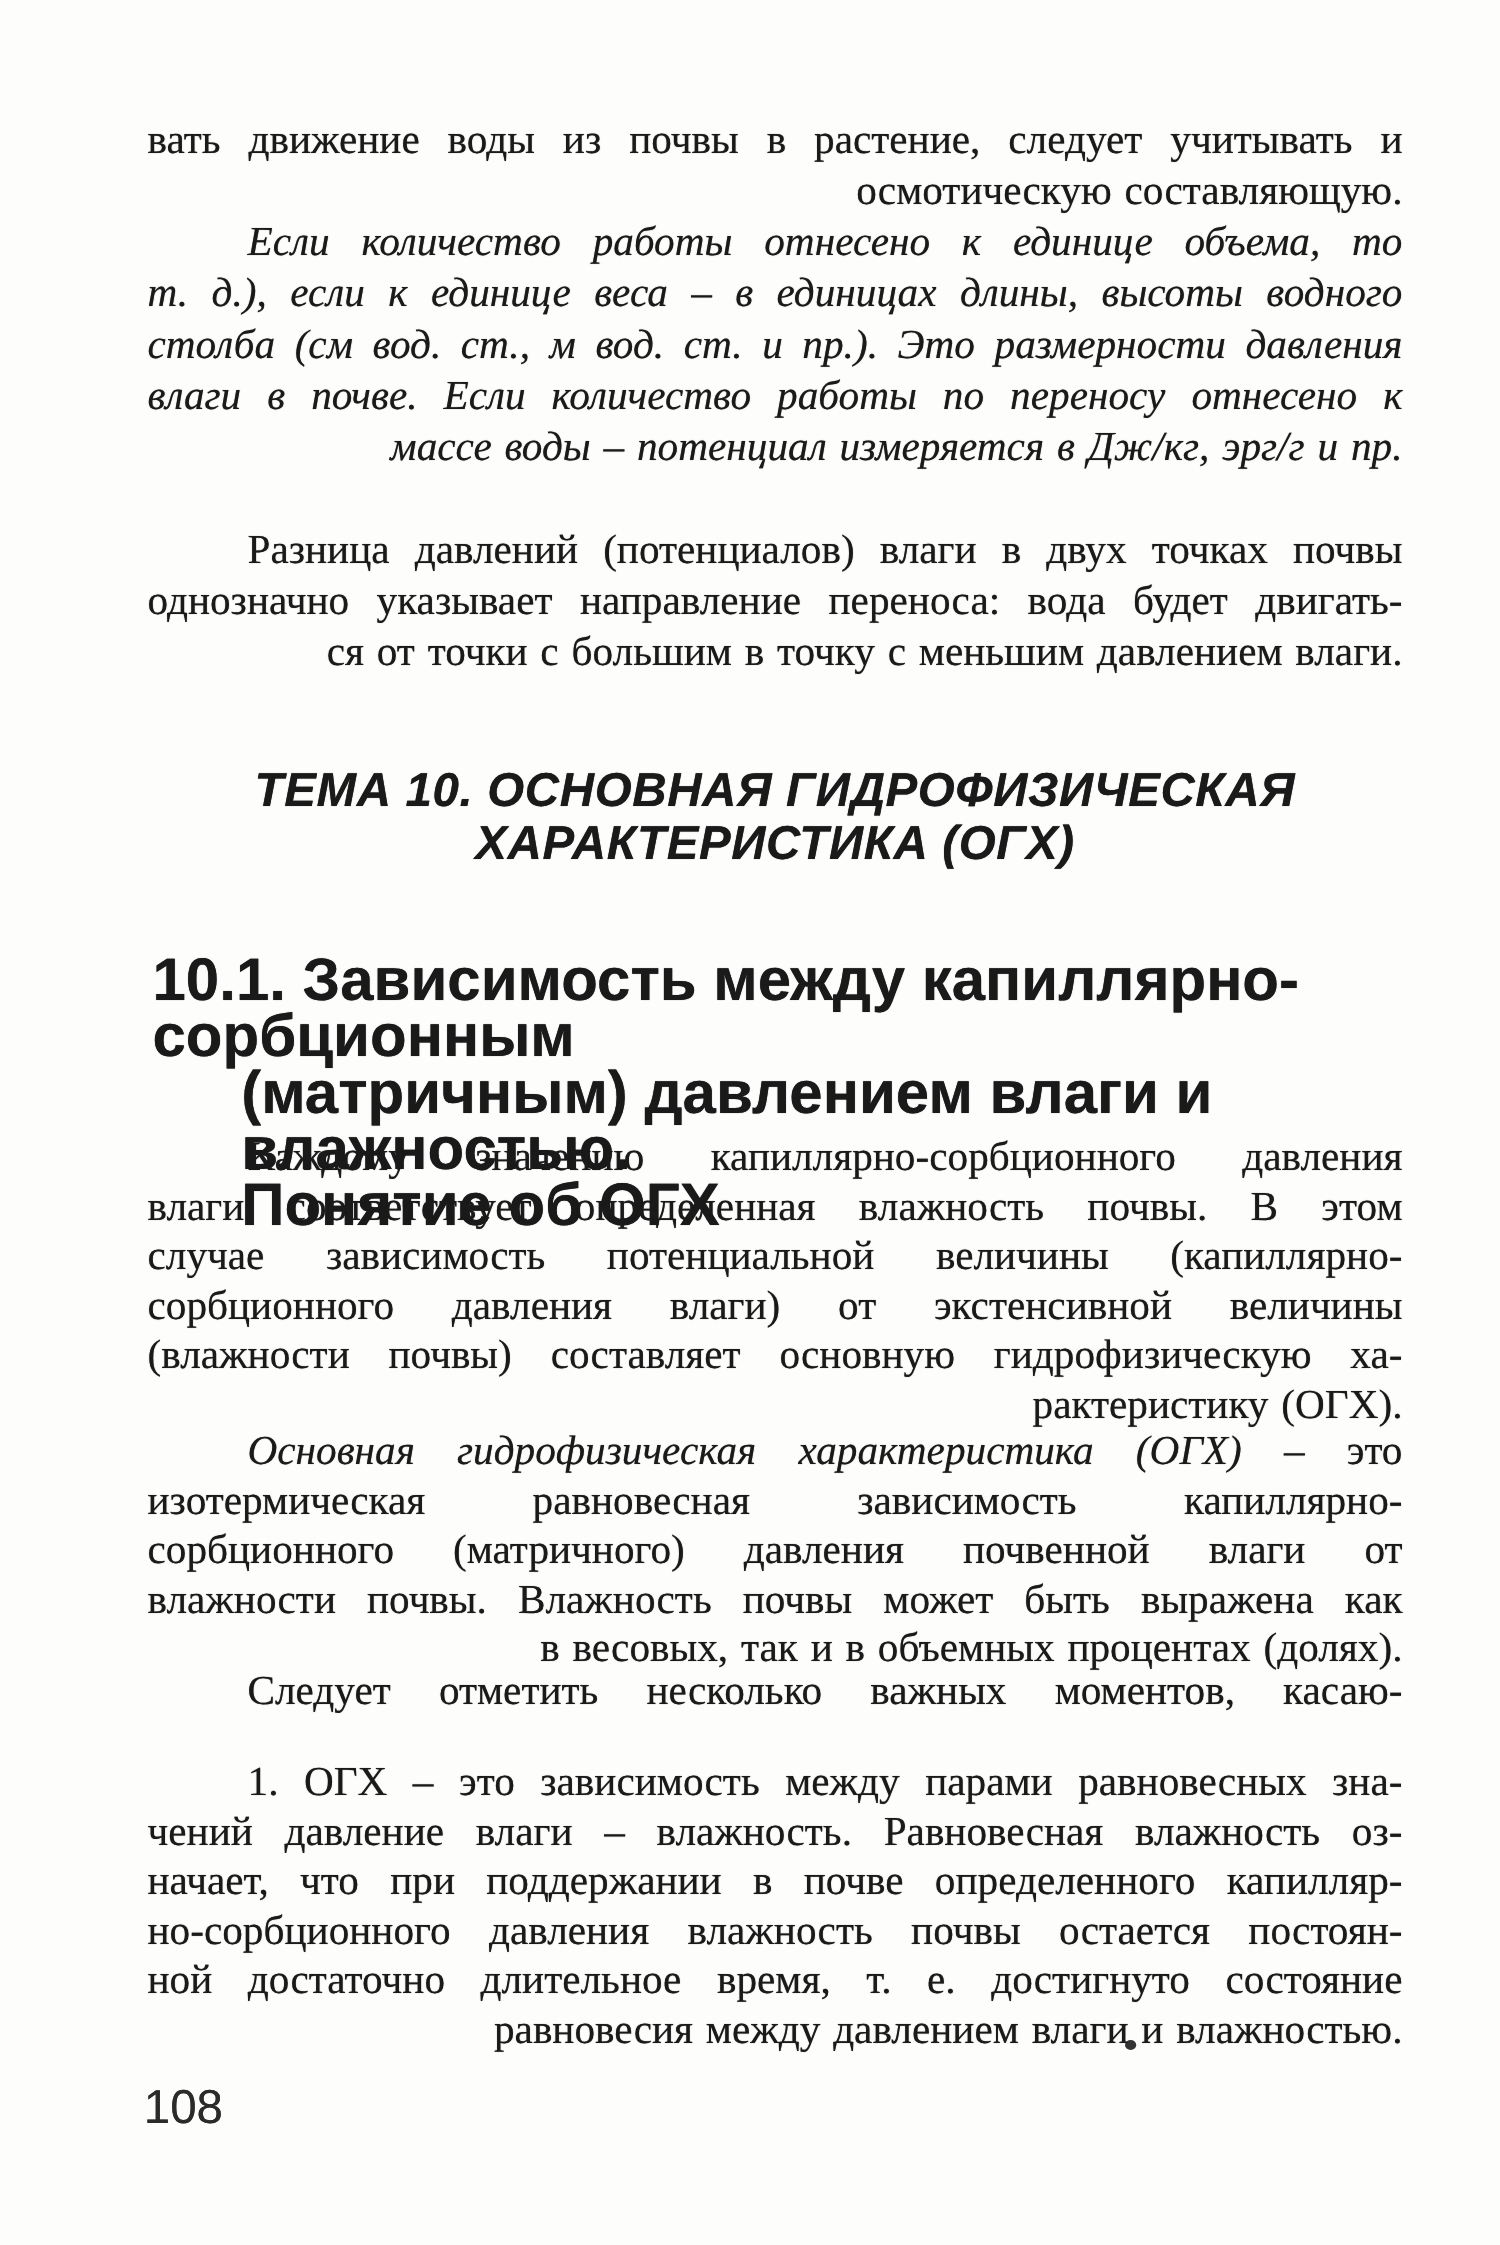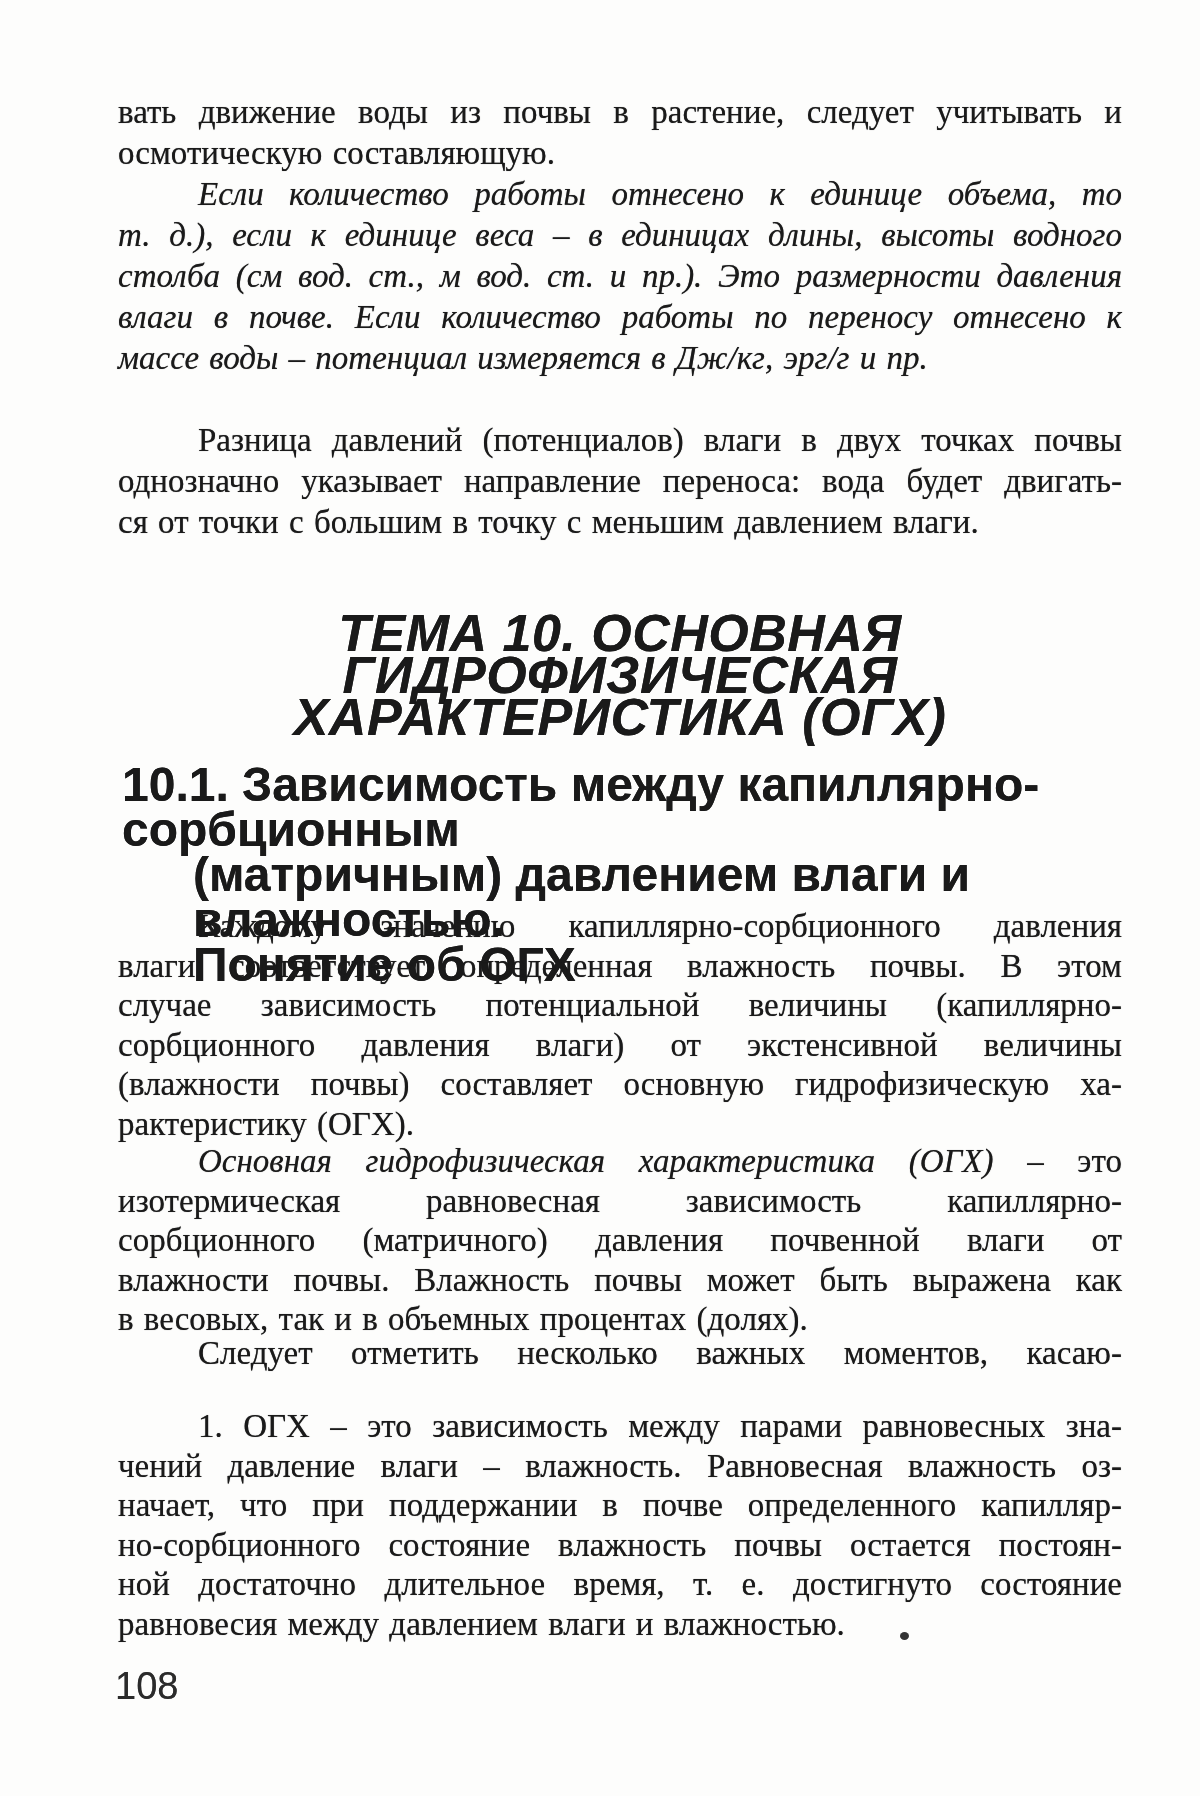--- a/index.html
+++ b/index.html
@@ -14,28 +14,28 @@
   }
   .block { position:absolute; left:118px; width:1004px; }
   .body-text {
     font-size:33px;
     word-spacing:2px;
     text-shadow:0 0 0.7px rgba(25,25,25,0.75);
   }
   .lh-a { line-height:41px; }
   .lh-b { line-height:39.5px; }
   .jl { text-align:justify; text-align-last:justify; }
-  .ll { text-align:left; }
+  .ll { text-align:right; }
   .ind { text-indent:80px; }
   .it { font-style:italic; }
   .chapter {
     top:612px;
     font-family:"Liberation Sans", sans-serif;
     font-weight:bold; font-style:italic;
-    font-size:52px; line-height:42px;
+    font-size:38px; line-height:42px;
     text-align:center; letter-spacing:0.5px;
     text-shadow:0 0 0.6px rgba(0,0,0,0.85);
   }
   .section {
     top:762px;
     font-family:"Liberation Sans", sans-serif;
     font-weight:bold;
     font-size:48px; line-height:45px;
     text-shadow:0 0 0.6px rgba(0,0,0,0.85);
   }
@@ -114,21 +114,21 @@
   </div>
 
   <div class="block body-text lh-b tops-f">
     <div class="jl ind">Следует отметить несколько важных моментов, касаю-</div>
   </div>
 
   <div class="block body-text lh-b tops-g">
     <div class="jl ind">1. ОГХ – это зависимость между парами равновесных зна-</div>
     <div class="jl">чений давление влаги – влажность. Равновесная влажность оз-</div>
     <div class="jl">начает, что при поддержании в почве определенного капилляр-</div>
-    <div class="jl">но-сорбционного состояние влажность почвы остается постоян-</div>
+    <div class="jl">но-сорбционного давления влажность почвы остается постоян-</div>
     <div class="jl">ной достаточно длительное время, т. е. достигнуто состояние</div>
     <div class="ll">равновесия между давлением влаги и влажностью.</div>
   </div>
 
   <div class="pageno">108</div>
 
   <div class="speck"></div>
 
 </div>
 

